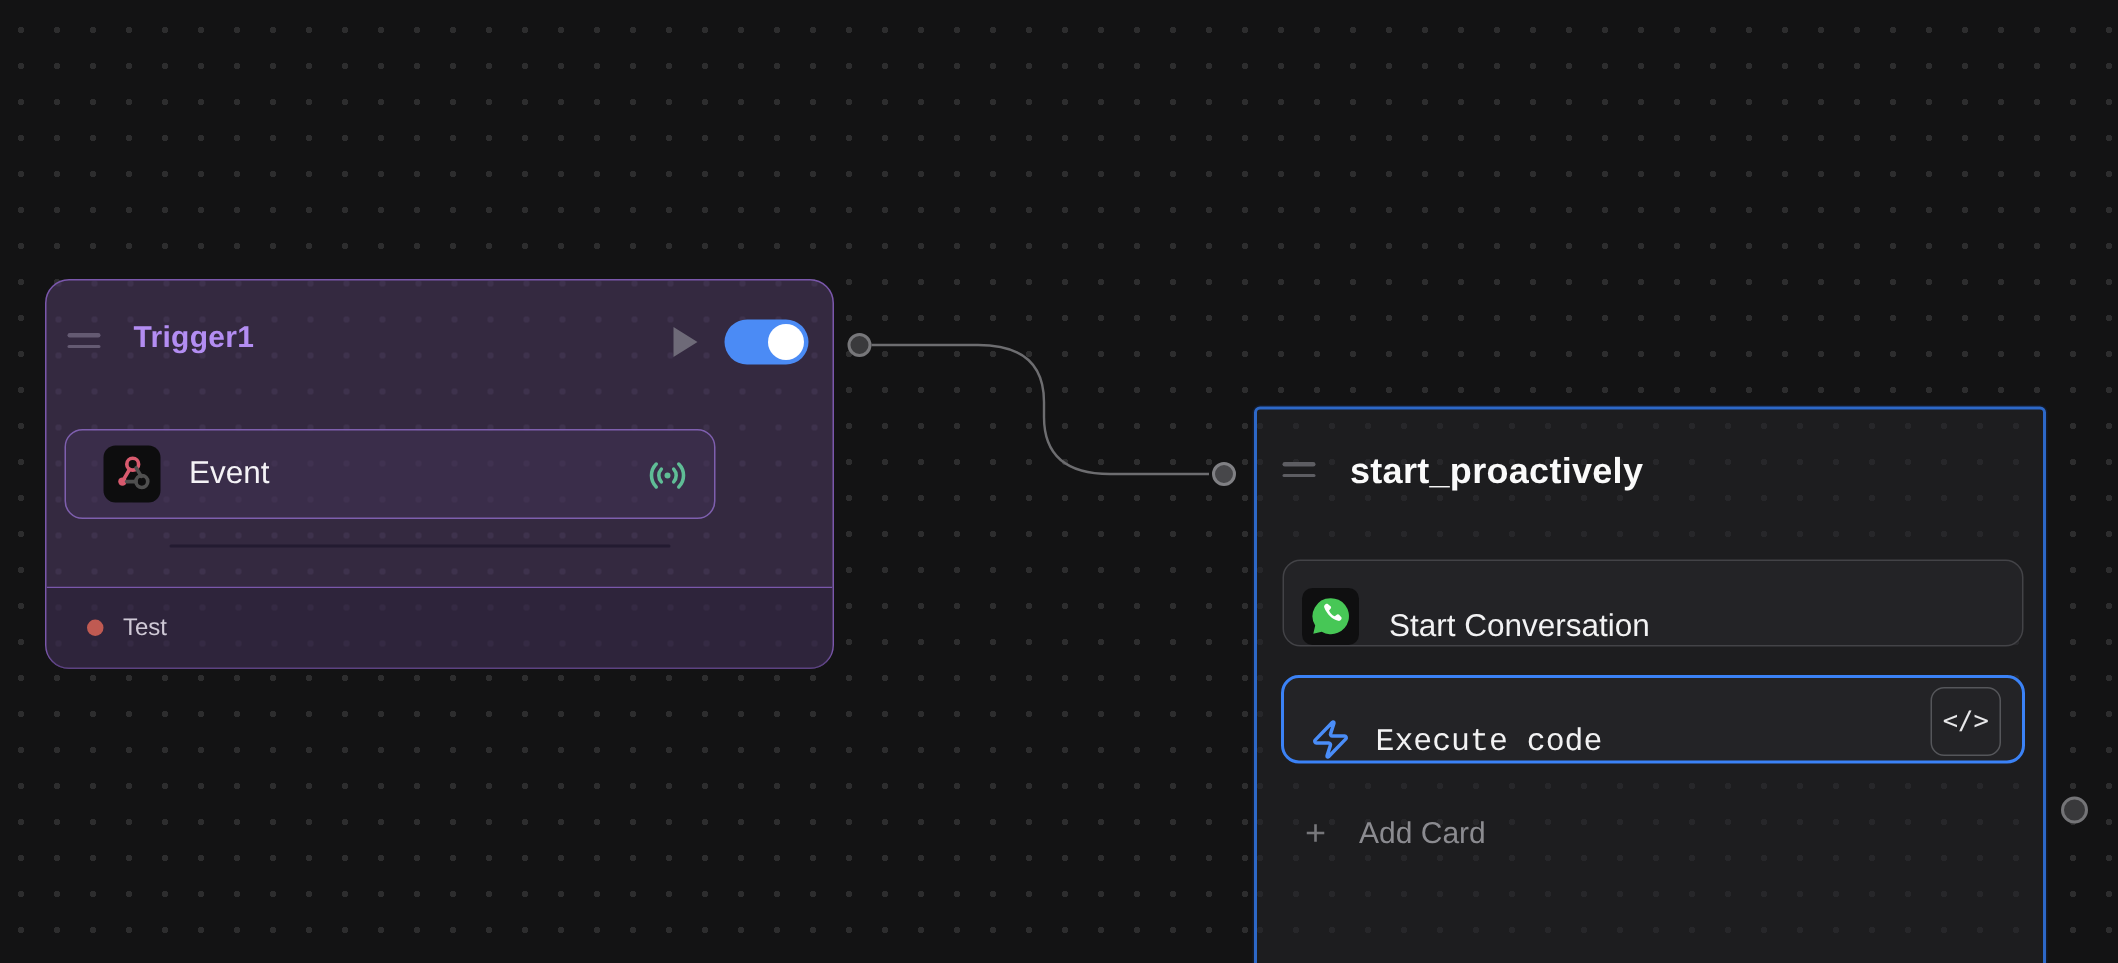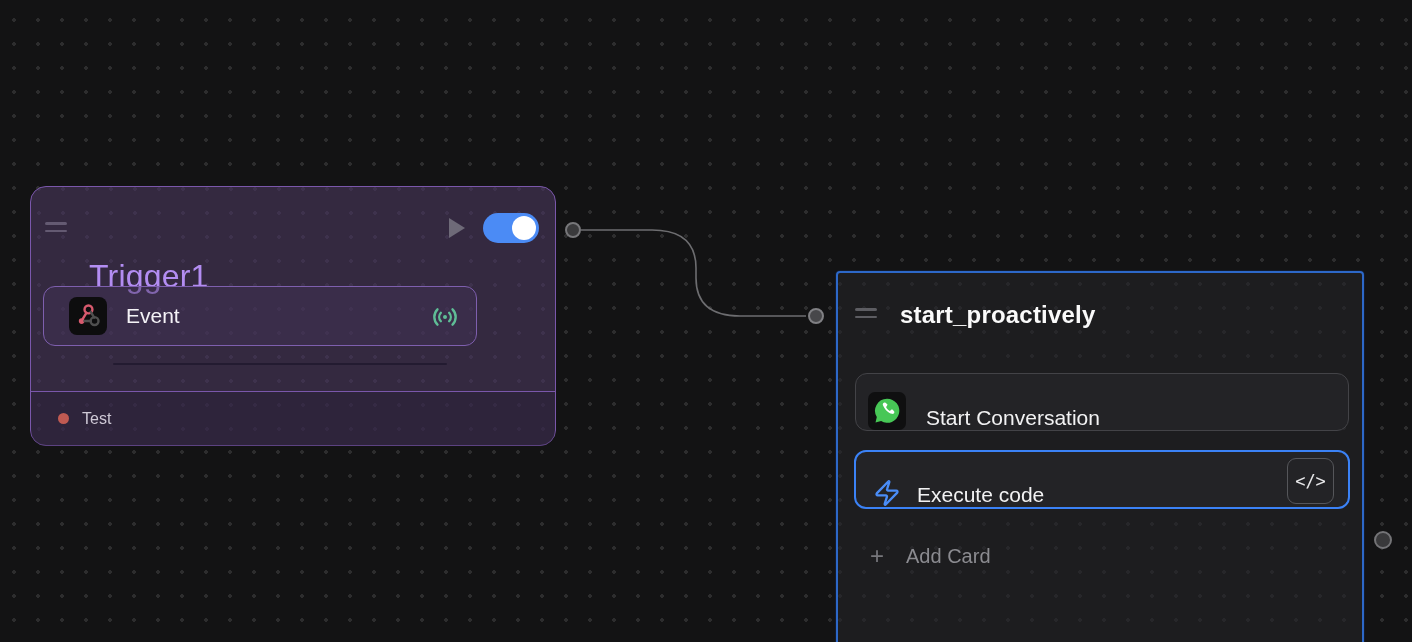--- a/index.html
+++ b/index.html
@@ -24,21 +24,21 @@
     left:30px; top:186px; width:526px; height:260px;
     background-color:#342940;
     background-image:radial-gradient(circle 2px at 2px 2px, #3e324d 99%, transparent 100%);
     background-size:24px 24px; background-position:6px 0px;
     border:1.5px solid #7a57ab; border-radius:16px;
   }
   .trigger-node .drag-handle { left:14px; top:35px; }
   .trigger-node .drag-handle span { background:#645a72; }
   .trigger-title {
     position:absolute; left:58px; top:27px;
-    font-size:32px; font-weight:normal; color:#b38df2; letter-spacing:.2px;margin-top:44px;
+    font-size:20px; font-weight:bold; color:#b38df2; letter-spacing:.2px;
   }
   .play-btn {
     position:absolute; left:418px; top:31px; width:0; height:0; cursor:pointer;
     border-top:10px solid transparent; border-bottom:10px solid transparent;
     border-left:16px solid #6e6a78;
   }
   .toggle {
     position:absolute; left:452px; top:26px; width:56px; height:30px;
     background:#4b8bf5; border-radius:15px; cursor:pointer;
   }
@@ -106,21 +106,21 @@
     display:flex; align-items:flex-end; cursor:pointer;
   }
   .card-start { top:100px; }
   .card-execute { top:177px; border:2px solid #3b82f6; height:59px; width:496px; left:16px; }
   .wa-icon-tile {
     width:38px; height:38px; margin-left:12px; border-radius:7px;
     background:#0f0f10; display:flex; align-items:center; justify-content:center;
   }
   .action-card .card-label { margin-left:20px; color:#f2f2f3; font-size:21px; }
   .zap-wrap { margin-left:17px; display:flex; align-items:center; }
-  .card-execute .card-label { margin-left:16px; }
+  .card-execute .card-label { margin-left:16px;font-family:Liberation Mono, monospace; }
   .code-btn {
     position:absolute; right:14px; top:6px; width:47px; height:46px;
     border:1.2px solid #55565a; border-radius:9px; background:transparent;
     color:#e8e8ea; font-size:17px; font-family:"DejaVu Sans Mono",monospace;
     display:flex; align-items:center; justify-content:center; cursor:pointer;
   }
   .add-card-row {
     position:absolute; left:32px; top:264px; height:38px;
     display:flex; align-items:center; cursor:pointer;
   }

